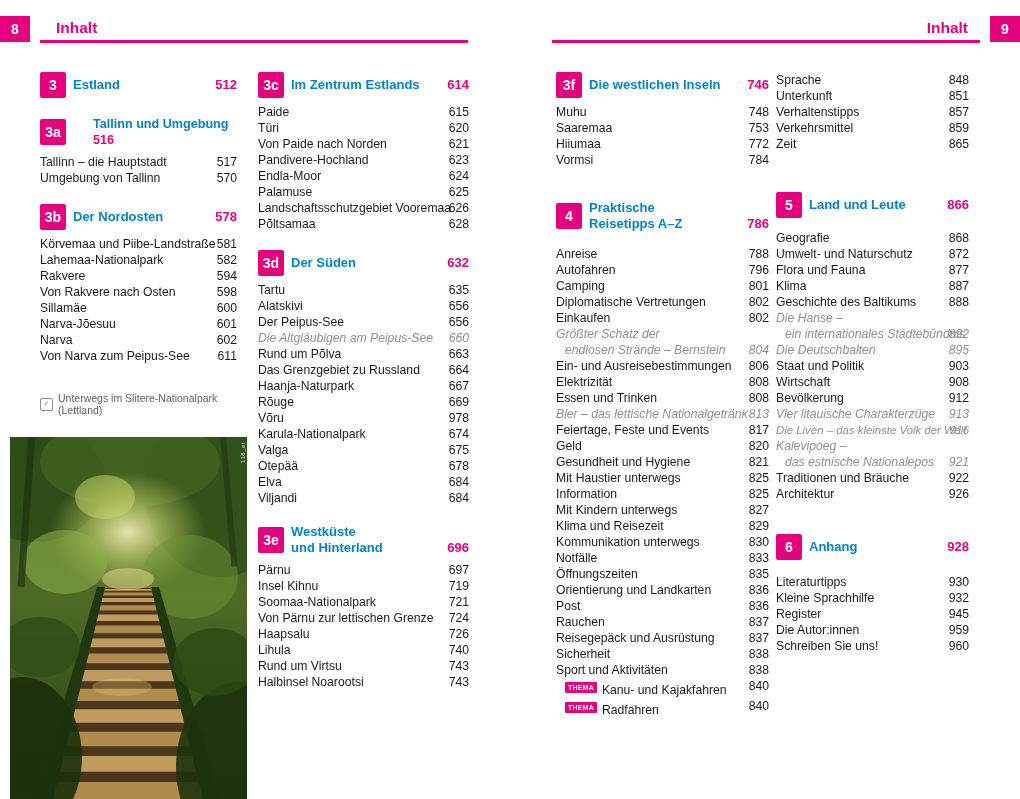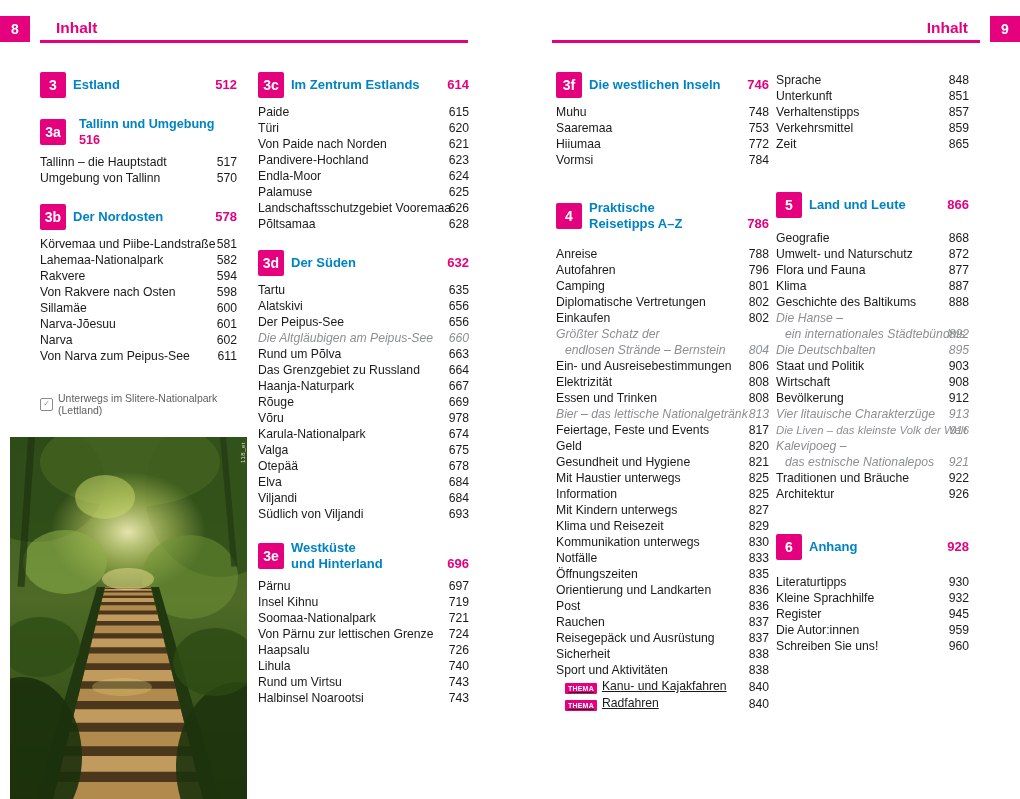--- a/index.html
+++ b/index.html
@@ -39,31 +39,31 @@
     min-width:26px;height:26px;padding:0 3px;border-radius:2px;
     display:flex;align-items:center;justify-content:center;
     margin-right:7px;box-sizing:border-box;flex:0 0 auto;
   }
   .sec-body{flex:1;min-width:0;}
   .sec-line{
     display:flex;justify-content:space-between;align-items:baseline;
     font-size:13px;font-weight:700;line-height:16px;white-space:nowrap;
   }
   .sec-title{color:var(--blue);}
-  .sec-page{color:var(--magenta);margin-left:6px;}
+  .sec-page{color:var(--magenta);margin-left:20px;}
 
   .entry{
     display:flex;justify-content:space-between;align-items:baseline;
     font-size:12.2px;line-height:16px;color:var(--text);white-space:nowrap;
   }
   .entry .label{min-width:0;}
   .entry .page{margin-left:4px;}
   .entry.italic{font-style:italic;color:var(--italic);}
   .entry.cont .label{padding-left:9px;}
-  .entry.thema .label{padding-left:9px;display:flex;align-items:flex-end;text-decoration:underline;}
+  .entry.thema .label{padding-left:9px;display:flex;align-items:flex-start;}
   .badge{
     background:var(--magenta);color:#fff;font-style:normal;font-weight:700;
     font-size:7px;line-height:9px;padding:1px 3px;margin-right:5px;
     border-radius:1px;letter-spacing:.2px;flex:0 0 auto;
   }
 
   
   .caption{
     position:absolute;left:40px;top:392px;width:206px;
     display:flex;align-items:center;gap:5px;font-size:10.5px;color:#5f5f5f;
@@ -262,24 +262,20 @@
           <span class="label">Otepää</span>
           <span class="page">678</span>
         </div>
         <div class="entry">
           <span class="label">Elva</span>
           <span class="page">684</span>
         </div>
         <div class="entry">
           <span class="label">Viljandi</span>
           <span class="page">684</span>
-        </div>
-        <div class="entry">
-          <span class="label">Südlich von Viljandi</span>
-          <span class="page">693</span>
         </div>
         <div class="section">
           <div class="sec-num">3e</div>
           <div class="sec-body">
             <div class="sec-line">
               <span class="sec-title">Westküste</span>
             </div>
             <div class="sec-line">
               <span class="sec-title">und Hinterland</span>
               <span class="sec-page">696</span>

